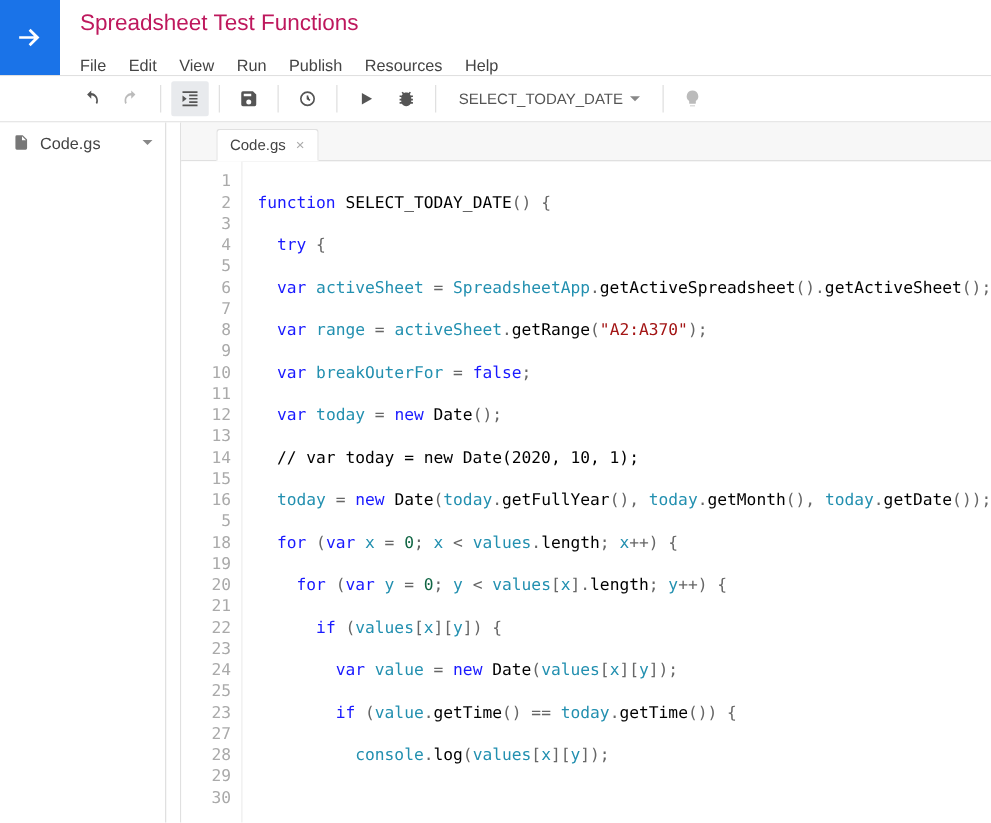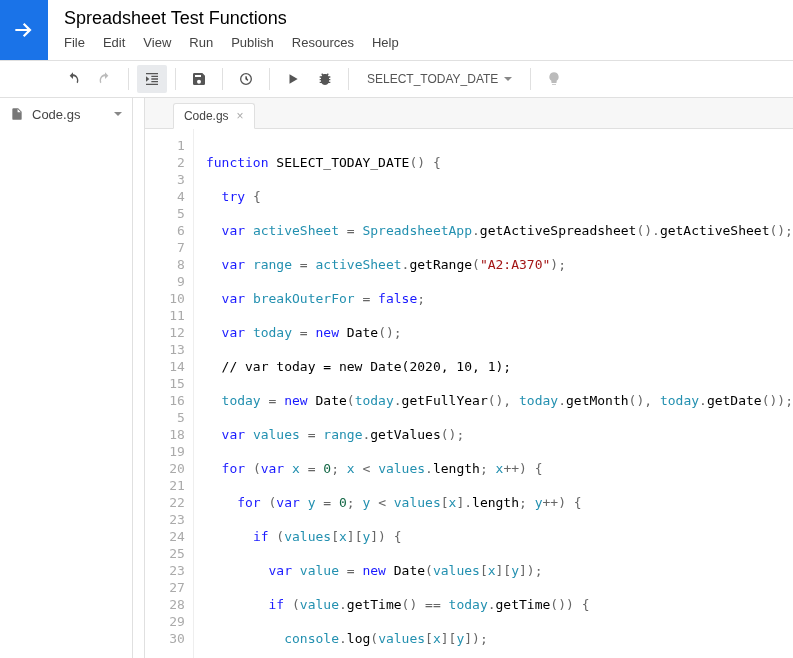--- a/index.html
+++ b/index.html
@@ -1,20 +1,20 @@
 <!DOCTYPE html>
 <html><head>
 <meta charset="utf-8">
 <style>
   html,body{margin:0;padding:0;font-family:Arial,Helvetica,sans-serif;font-size:13px;color:#222;background:#fff;width:793px;height:658px;overflow:hidden}
   .header{display:flex;align-items:flex-start;height:60px;border-bottom:1px solid #e0e0e0}
   .logo{width:48px;height:60px;background:#1a73e8;display:flex;align-items:center;justify-content:center;flex:none}
   .logo svg{width:26px;height:26px}
   .title-area{padding:8px 0 0 16px}
-  .doc-title{font-size:18px;color:#000000;font-weight:400;margin-bottom:6px}
+  .doc-title{font-size:18px;color:#be185d;font-weight:400;margin-bottom:16px}
   .menubar{display:flex;gap:18px;font-size:13px;color:#444}
   .menubar span{cursor:pointer}
   .toolbar{height:36px;border-bottom:1px solid #e0e0e0;display:flex;align-items:center;padding:0 8px;gap:2px;background:#fff}
   .tb-btn{width:30px;height:28px;display:flex;align-items:center;justify-content:center;border-radius:2px;cursor:pointer;color:#555}
   .tb-btn.disabled{color:#bbb;cursor:default}
   .tb-btn.toggled{background:#e8eaed}
   .tb-sep{width:1px;height:22px;background:#e0e0e0;margin:0 6px}
   .func-select{display:flex;align-items:center;gap:6px;padding:0 10px;height:26px;font-size:12px;color:#555;cursor:pointer;border-radius:2px}
   .tri-down{width:0;height:0;border-left:4px solid transparent;border-right:4px solid transparent;border-top:4px solid #888}
   .body{display:flex;height:calc(658px - 60px - 36px)}
@@ -175,21 +175,20 @@
         </div>
       <div class="code">
 <div><span class="kw">function</span> <span class="fn">SELECT_TODAY_DATE</span><span class="pn">() {</span></div>
 <div>  <span class="kw">try</span> <span class="pn">{</span></div>
 <div>  <span class="kw">var</span> <span class="id">activeSheet</span> <span class="op">=</span> <span class="id">SpreadsheetApp</span><span class="pn">.</span><span class="fn">getActiveSpreadsheet</span><span class="pn">().</span><span class="fn">getActiveSheet</span><span class="pn">();</span></div>
 <div>  <span class="kw">var</span> <span class="id">range</span> <span class="op">=</span> <span class="id">activeSheet</span><span class="pn">.</span><span class="fn">getRange</span><span class="pn">(</span><span class="str">"A2:A370"</span><span class="pn">);</span></div>
 <div>  <span class="kw">var</span> <span class="id">breakOuterFor</span> <span class="op">=</span> <span class="kw">false</span><span class="pn">;</span></div>
 <div>  <span class="kw">var</span> <span class="id">today</span> <span class="op">=</span> <span class="kw">new</span> <span class="fn">Date</span><span class="pn">();</span></div>
 <div>  <span class="cm">// var today = new Date(2020, 10, 1);</span></div>
 <div>  <span class="id">today</span> <span class="op">=</span> <span class="kw">new</span> <span class="fn">Date</span><span class="pn">(</span><span class="id">today</span><span class="pn">.</span><span class="fn">getFullYear</span><span class="pn">(), </span><span class="id">today</span><span class="pn">.</span><span class="fn">getMonth</span><span class="pn">(), </span><span class="id">today</span><span class="pn">.</span><span class="fn">getDate</span><span class="pn">());</span></div>
-<div>  <span class="kw">var</span> <span class="id">values</span> <span class="op">=</span> <span class="id">range</span><span class="pn">.</span><span class="fn">getValues</span><span class="pn">();</span></div>
 <div>  <span class="kw">for</span> <span class="pn">(</span><span class="kw">var</span> <span class="id">x</span> <span class="op">=</span> <span class="num">0</span><span class="pn">; </span><span class="id">x</span> <span class="op">&lt;</span> <span class="id">values</span><span class="pn">.</span><span class="fn">length</span><span class="pn">; </span><span class="id">x</span><span class="op">++</span><span class="pn">) {</span></div>
 <div>    <span class="kw">for</span> <span class="pn">(</span><span class="kw">var</span> <span class="id">y</span> <span class="op">=</span> <span class="num">0</span><span class="pn">; </span><span class="id">y</span> <span class="op">&lt;</span> <span class="id">values</span><span class="pn">[</span><span class="id">x</span><span class="pn">].</span><span class="fn">length</span><span class="pn">; </span><span class="id">y</span><span class="op">++</span><span class="pn">) {</span></div>
 <div>      <span class="kw">if</span> <span class="pn">(</span><span class="id">values</span><span class="pn">[</span><span class="id">x</span><span class="pn">][</span><span class="id">y</span><span class="pn">]) {</span></div>
 <div>        <span class="kw">var</span> <span class="id">value</span> <span class="op">=</span> <span class="kw">new</span> <span class="fn">Date</span><span class="pn">(</span><span class="id">values</span><span class="pn">[</span><span class="id">x</span><span class="pn">][</span><span class="id">y</span><span class="pn">]);</span></div>
 <div>        <span class="kw">if</span> <span class="pn">(</span><span class="id">value</span><span class="pn">.</span><span class="fn">getTime</span><span class="pn">() </span><span class="op">==</span><span class="pn"> </span><span class="id">today</span><span class="pn">.</span><span class="fn">getTime</span><span class="pn">()) {</span></div>
 <div>          <span class="id">console</span><span class="pn">.</span><span class="fn">log</span><span class="pn">(</span><span class="id">values</span><span class="pn">[</span><span class="id">x</span><span class="pn">][</span><span class="id">y</span><span class="pn">]);</span></div>
 
 
 
 

